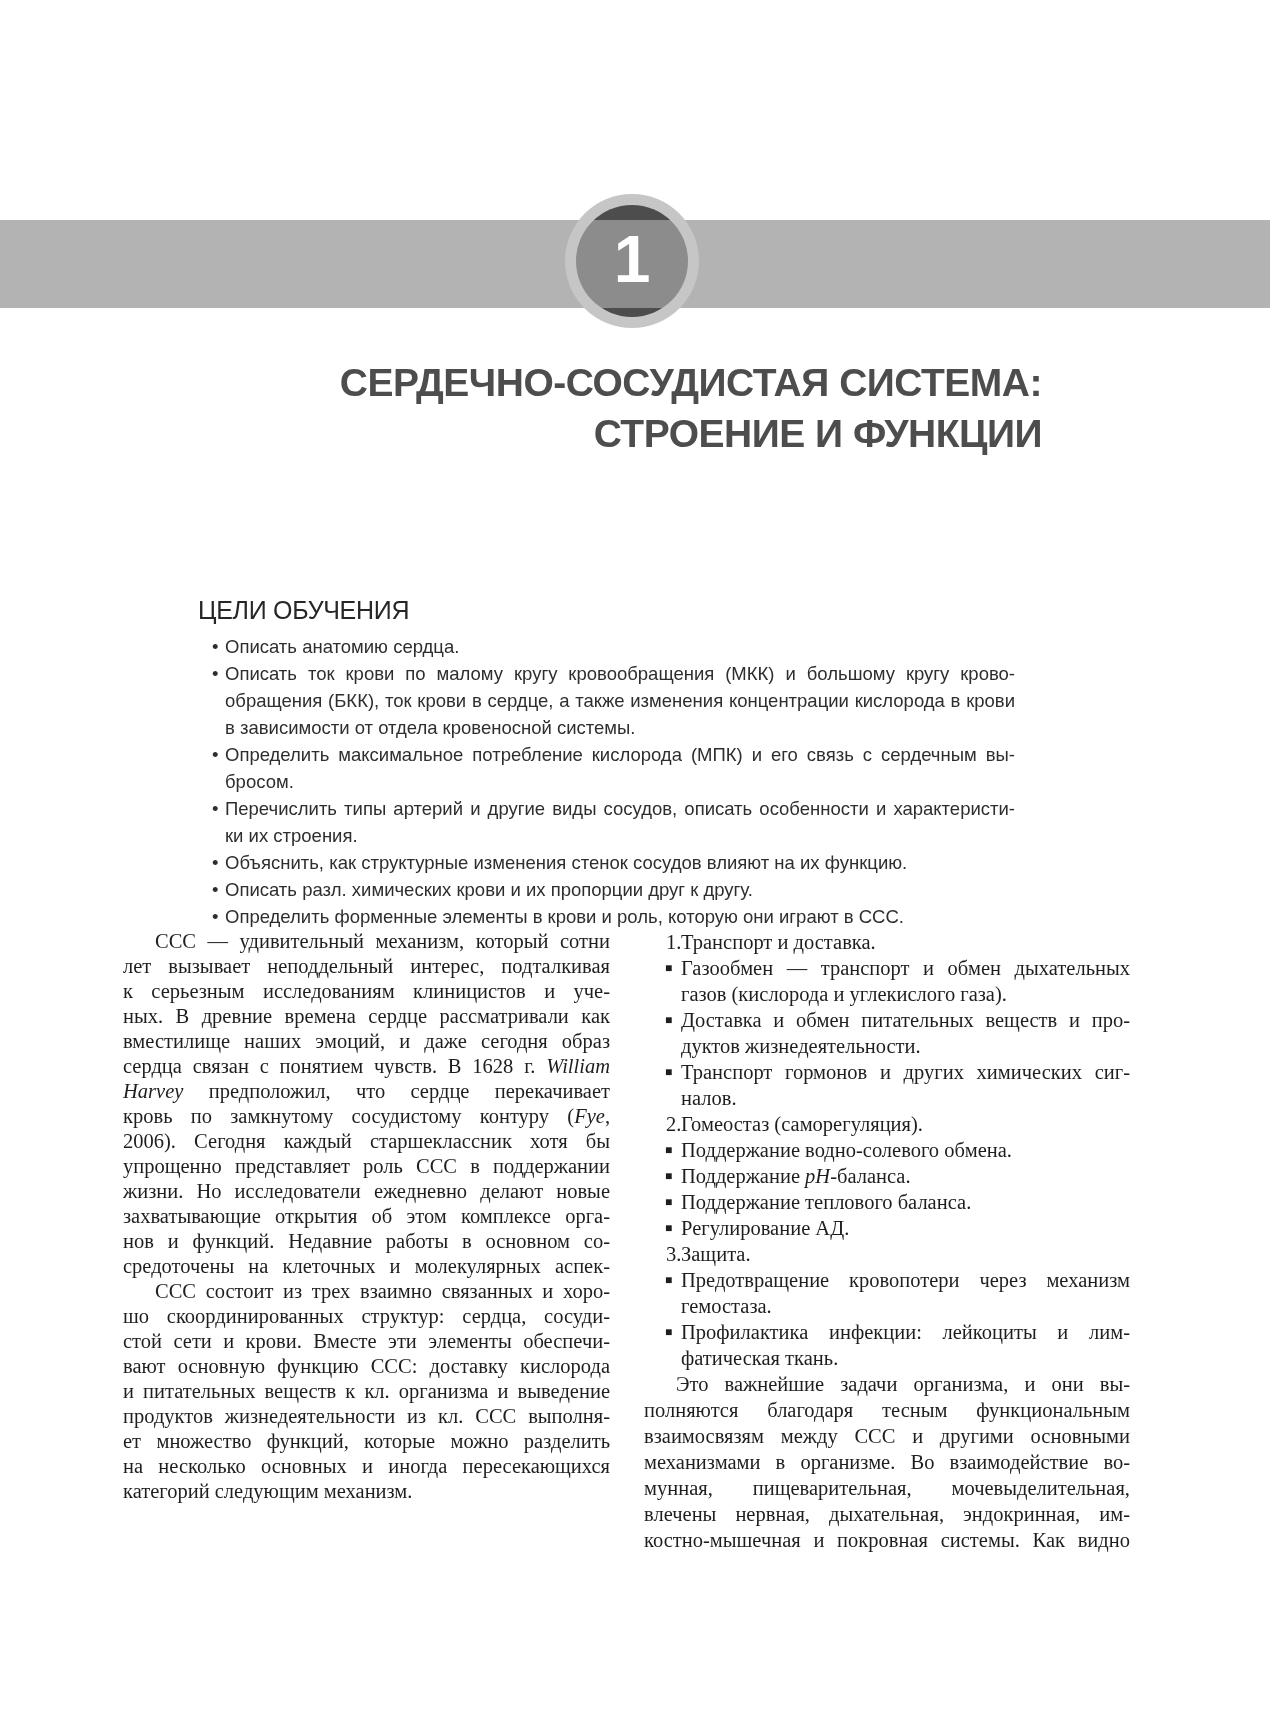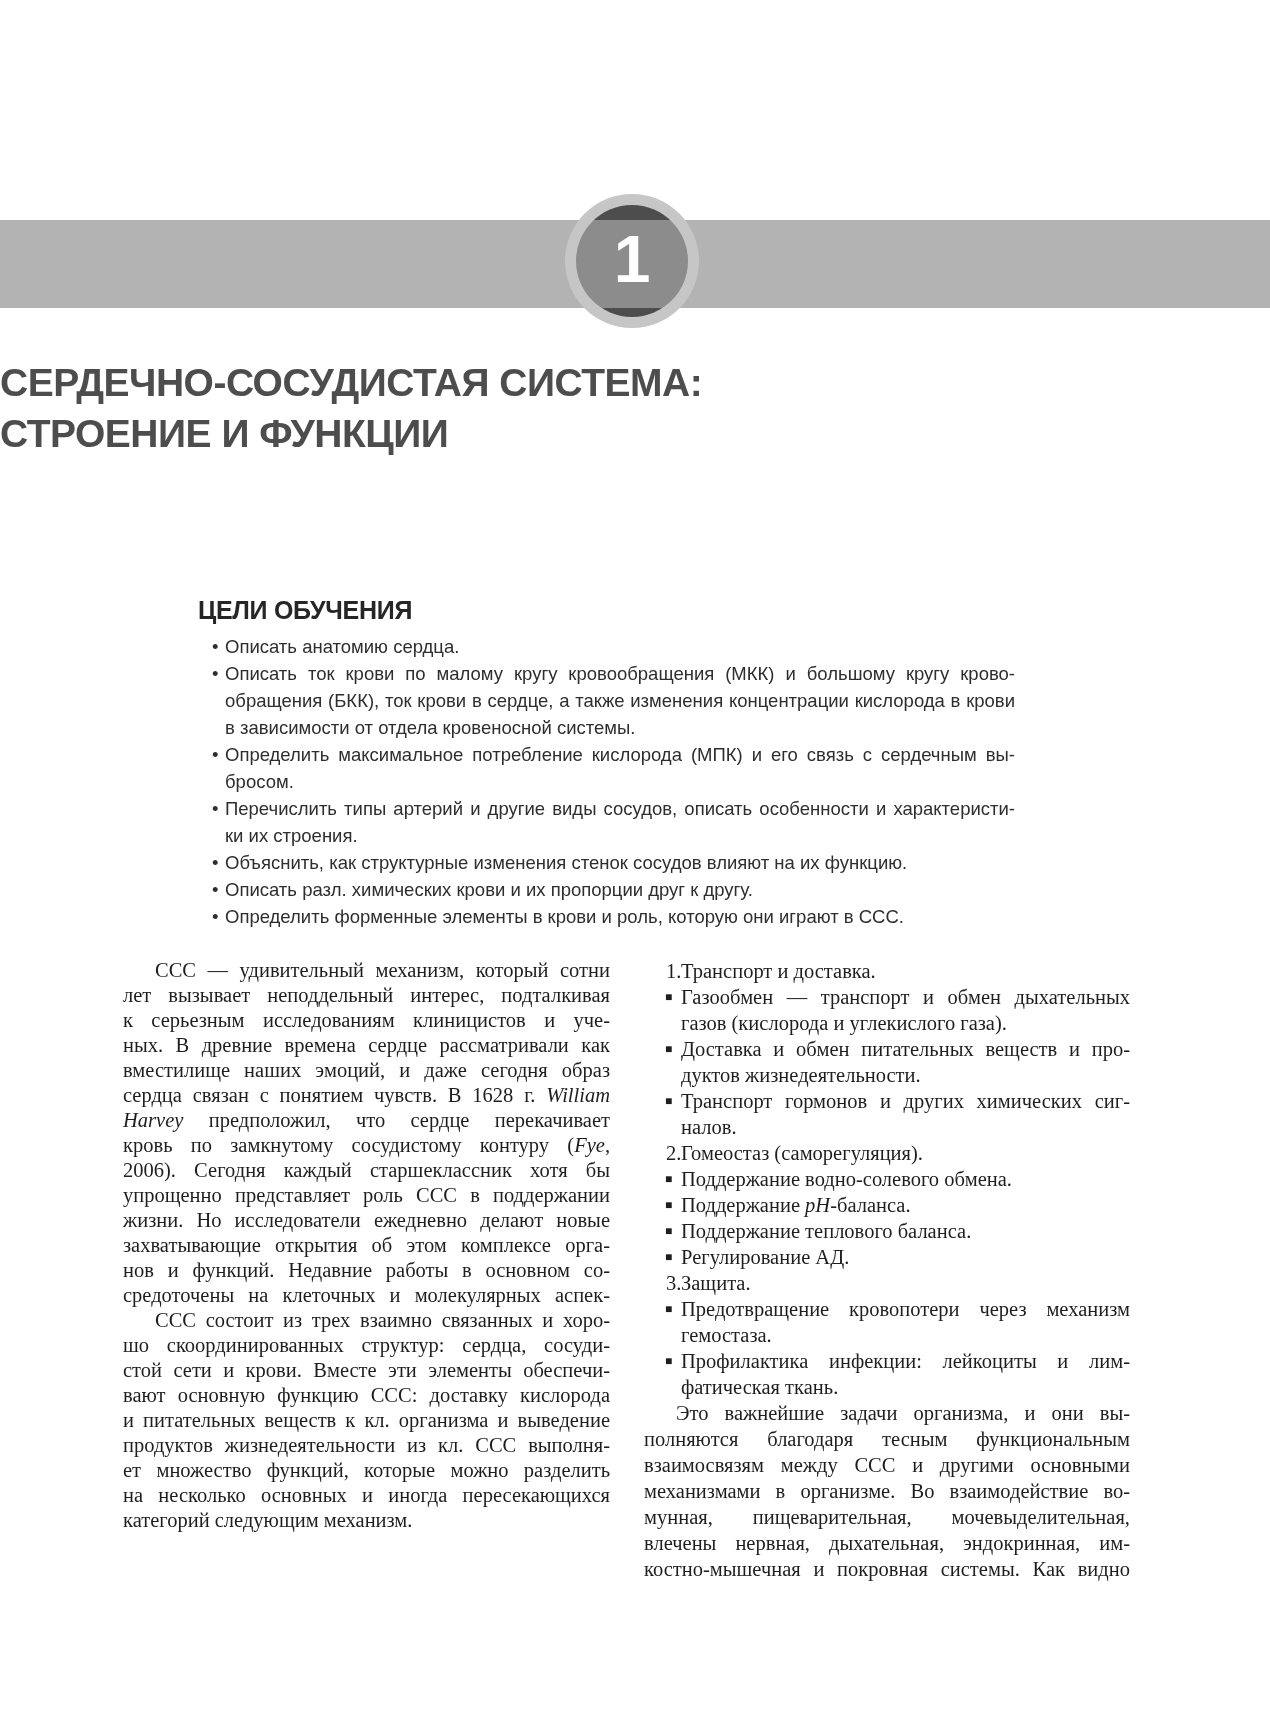--- a/index.html
+++ b/index.html
@@ -11,36 +11,36 @@
   .band { position:absolute; left:0; top:220px; width:1270px; height:88px; background:#b3b3b3; }
   .badge { position:absolute; left:565px; top:194px; width:134px; height:134px; border-radius:50%; background:#c6c6c6; }
   .badge-disc {
     position:absolute; left:11px; top:11px; width:112px; height:112px; border-radius:50%;
     background:linear-gradient(180deg,#4d4d4d 0%,#4d4d4d 13.4%,#8c8c8c 13.4%,#8c8c8c 92%,#4d4d4d 92%,#4d4d4d 100%);
     display:flex; align-items:center; justify-content:center;
   }
   .badge-num { font-family:"Liberation Sans", sans-serif; font-weight:bold; font-size:66px; color:#ffffff; padding-bottom:4px; }
   
   .title {
-    position:absolute; left:0; top:331px; width:1042px; text-align:left;
+    position:absolute; left:0; top:331px; width:1042px; text-align:right;
     font-family:"Liberation Sans", sans-serif; font-weight:bold; font-size:39px; line-height:51px;
     letter-spacing:-0.5px; color:#4d4d4d;
   }
   
   .objectives { position:absolute; left:198px; top:596px; width:817px; font-family:"Liberation Sans", sans-serif; color:#2e2e2e; }
-  .obj-heading { margin:0 0 8px 0; font-size:25px; font-weight:bold; letter-spacing:-0.3px; color:#262626; }
+  .obj-heading { margin:0 0 8px 0; font-size:25px; font-weight:normal; letter-spacing:-0.3px; color:#262626; }
   .obj-item { position:relative; }
   .obj-item .ln { padding-left:27px; height:27px; line-height:27px; font-size:18.5px; }
   .obj-item .marker { position:absolute; left:14px; top:0; }
   
   .ln { text-align:justify; text-align-last:justify; white-space:normal; }
   .ln.last { text-align-last:left; }
   .ln em { font-style:italic; }
   
-  .col { position:absolute; top:958px; color:#1e1e1e; }
+  .col { position:absolute; top:929px; color:#1e1e1e; }
   .col-left  { left:123px; width:487px; }
   .col-right { left:644px; width:486px; }
   .col .ln { height:25px; line-height:25px; font-size:20.5px; }
   .col-right .ln { height:26px; line-height:26px; }
   .col .ln.first { padding-left:32px; }
   .li { position:relative; }
   .li .ln { padding-left:37px; }
   .marker { position:absolute; font-style:normal; }
   .li .marker.num { left:22px; top:0; }
   .li .marker.sq  { left:21px; top:0; font-size:12px; line-height:26px; }

